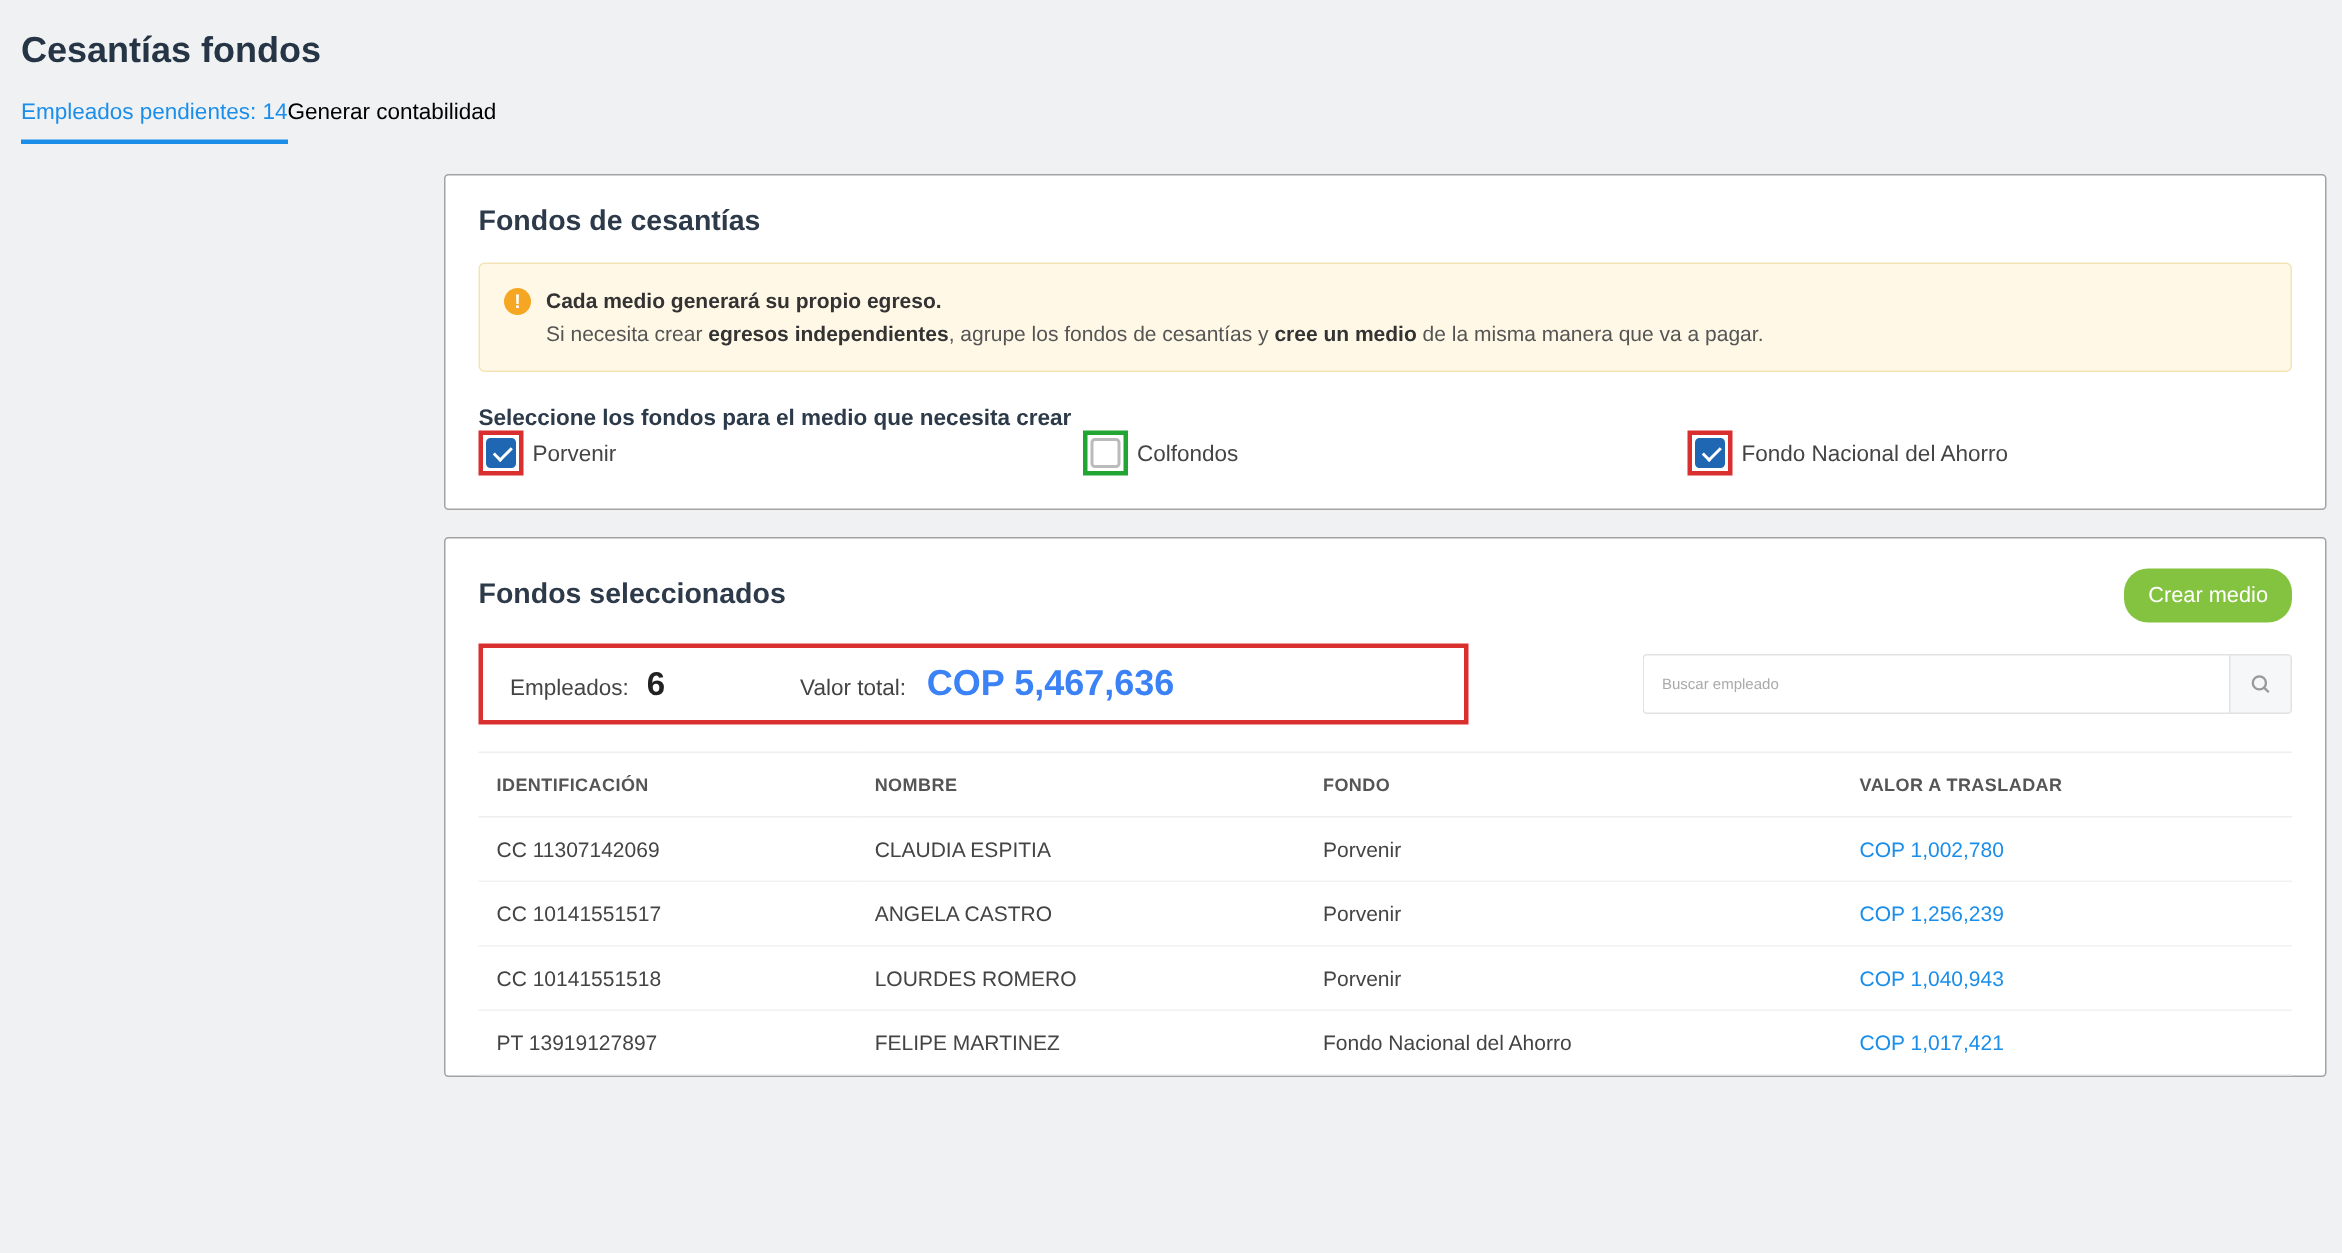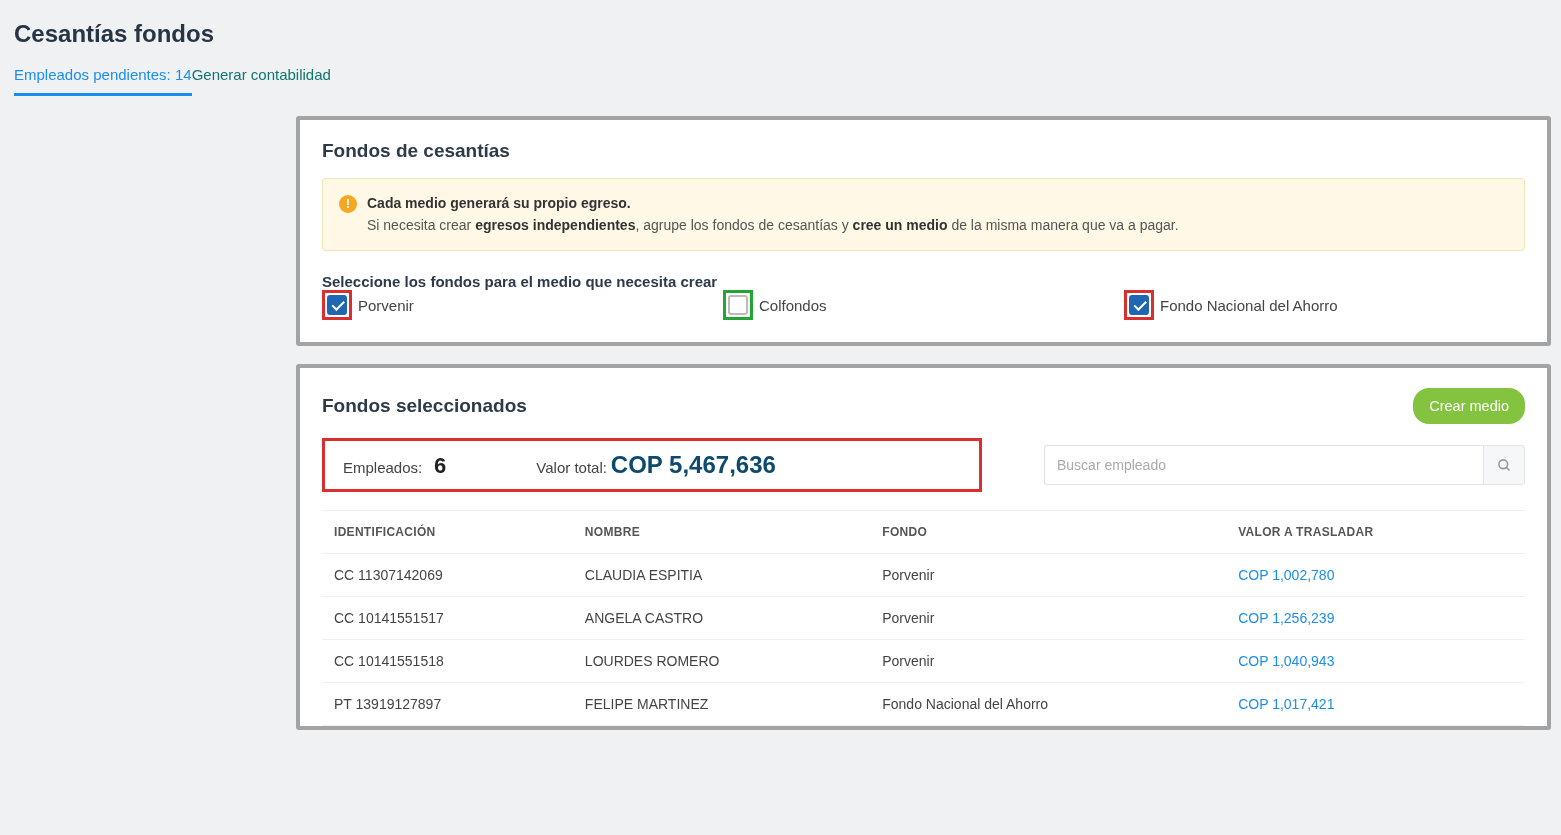--- a/index.html
+++ b/index.html
@@ -18,32 +18,32 @@
     color: #263545;
     margin: 10px 0 18px 4px;
   }
   .tabs {
     display: flex;
     margin: 0 0 20px 4px;
   }
   .tab {
     padding: 0 0 10px 0;
     font-size: 15px;
-    color: #0f766e;
+    color: #000000;
     cursor: pointer;
     border-bottom: 3px solid transparent;
   }
   .tab.active {
     color: #1b8eea;
     border-bottom-color: #1b8eea;
   }
   .panel {
     margin-left: 286px;
     background: #fff;
-    border: 4px solid #a3a3a3;
+    border: 1px solid #a3a3a3;
     border-radius: 3px;
     padding: 20px 22px 0 22px;
     margin-bottom: 18px;
   }
   .panel-title {
     font-size: 19px;
     font-weight: 600;
     color: #2d3a49;
     margin-bottom: 16px;
   }
@@ -128,47 +128,47 @@
     border: none;
     border-radius: 16px;
     padding: 10px 16px;
     font-size: 14.5px;
     font-weight: 500;
     cursor: pointer;
   }
   .summary-search-row {
     display: flex;
     align-items: stretch;
-    gap: 62px;
+    gap: 116px;
     margin-bottom: 18px;
   }
   .summary-box {
     border: 3px solid #d92f2f;
     padding: 10px 18px;
     display: flex;
     align-items: baseline;
     gap: 90px;
     flex: 0 0 660px;
   }
   .summary-label { font-size: 15px; color: #444; }
   .summary-val { font-size: 22px; font-weight: 600; color: #222; margin-left: 8px; }
-  .summary-total-val { font-size: 24px; font-weight: 700; color: #0c4a6e; }
+  .summary-total-val { font-size: 24px; font-weight: 700; color: #3b82f6; margin-left: 10px; }
   .search-wrap {
     flex: 1;
     display: flex;
     align-items: center;
   }
   .search-input {
     flex: 1;
     height: 40px;
     border: 1px solid #e0e2e4;
     border-right: none;
     border-radius: 3px 0 0 3px;
     padding: 0 12px;
-    font-size: 14px;
+    font-size: 10px;
     color: #666;
     outline: none;
   }
   .search-input::placeholder { color: #aaa; }
   .search-btn {
     width: 42px; height: 40px;
     border: 1px solid #e0e2e4;
     background: #f6f7f8;
     border-radius: 0 3px 3px 0;
     display: flex; align-items: center; justify-content: center;

